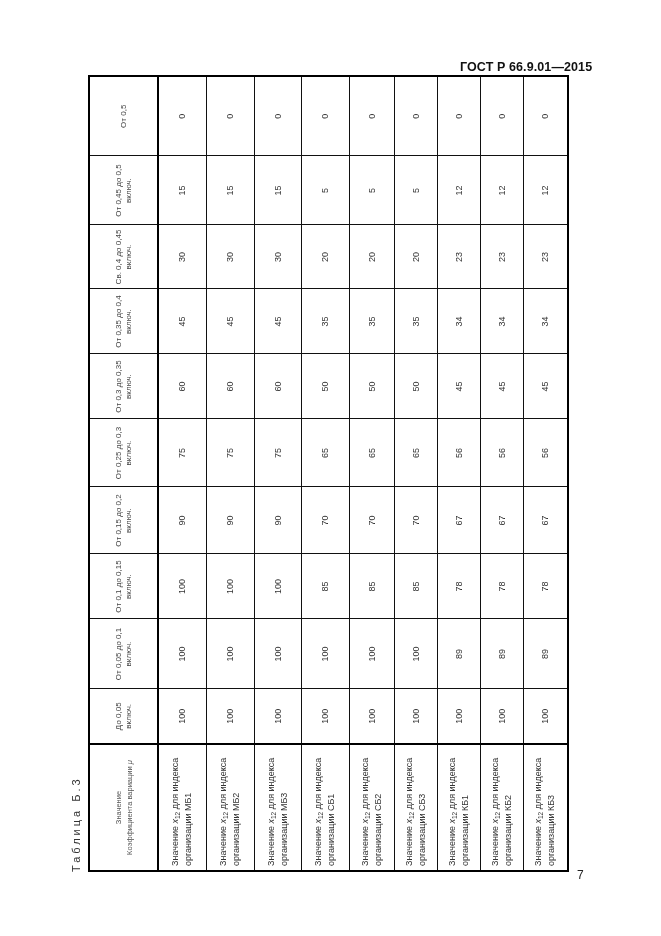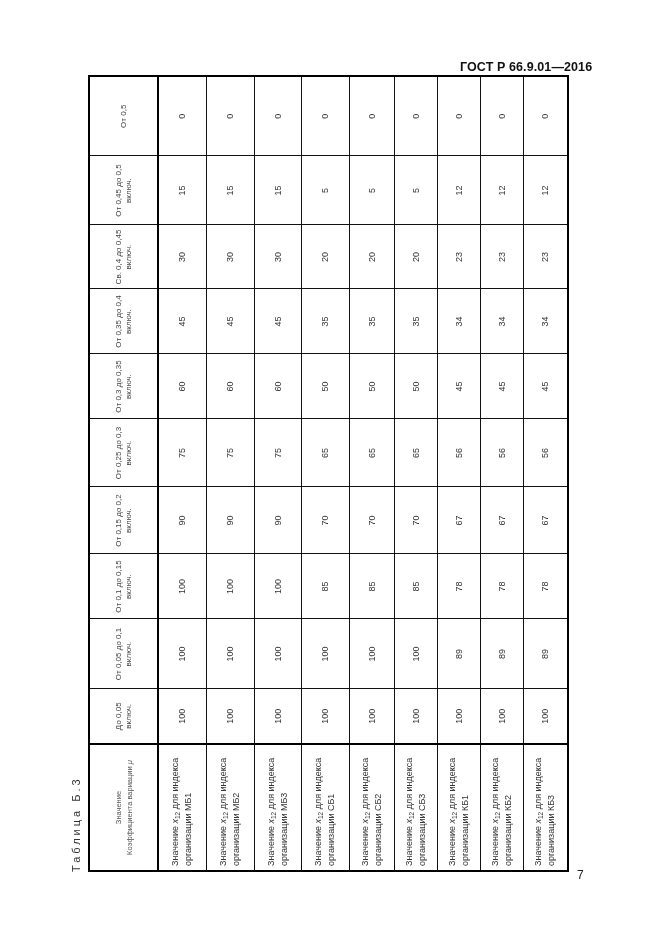--- a/index.html
+++ b/index.html
@@ -39,21 +39,21 @@
   table { border: 2px solid #000; }
   th.first { font-size: 7.5px; line-height: 11px; color: #555; }
   .sub { font-size: 6.5px; vertical-align: -2px; }
   .x { font-style: italic; }
   .mu { font-style: italic; }
   .v-bold { border-right: 2px solid #000 !important; }
 </style>
 </head>
 <body>
 
-<div class="doc-code">ГОСТ Р 66.9.01—2016</div>
+<div class="doc-code">ГОСТ Р 66.9.01—2015</div>
 
 <div class="caption">Таблица Б.3</div>
 
 <div class="rot">
   <table>
     <colgroup>
       <col style="width:127px">
       <col style="width:55px">
       <col style="width:70px">
       <col style="width:65px">

